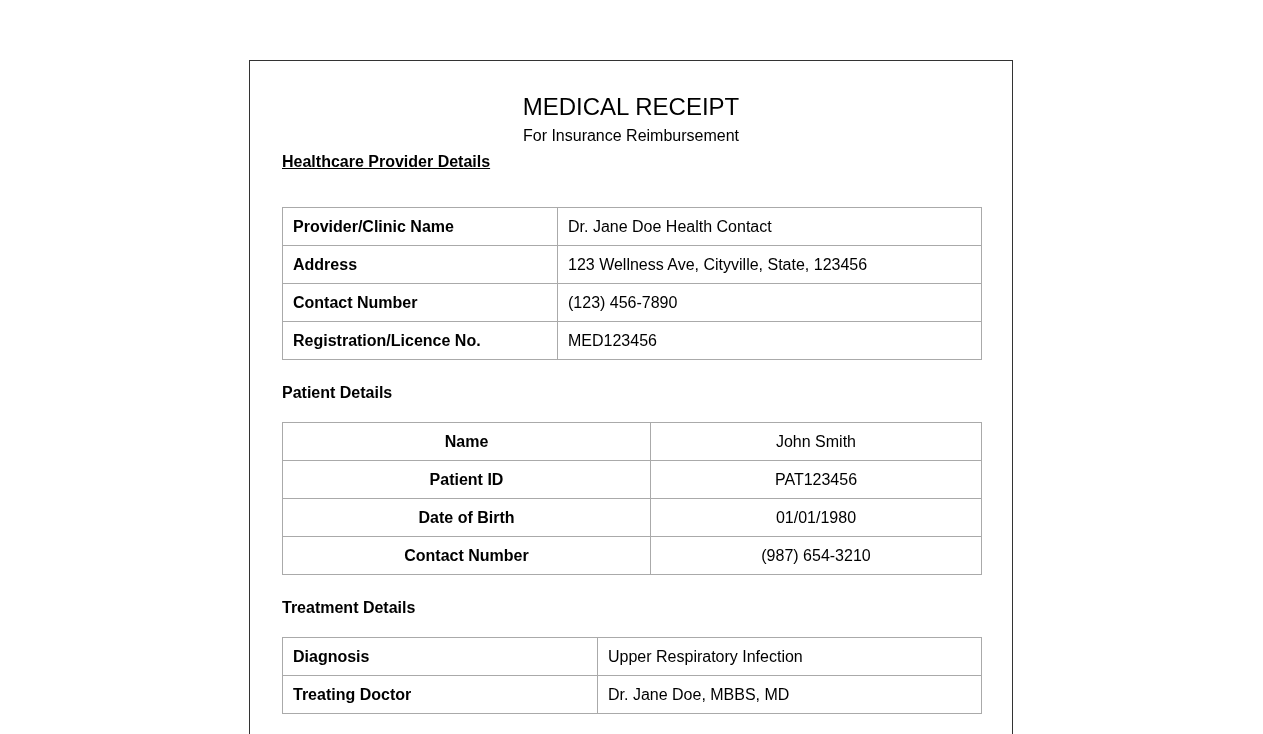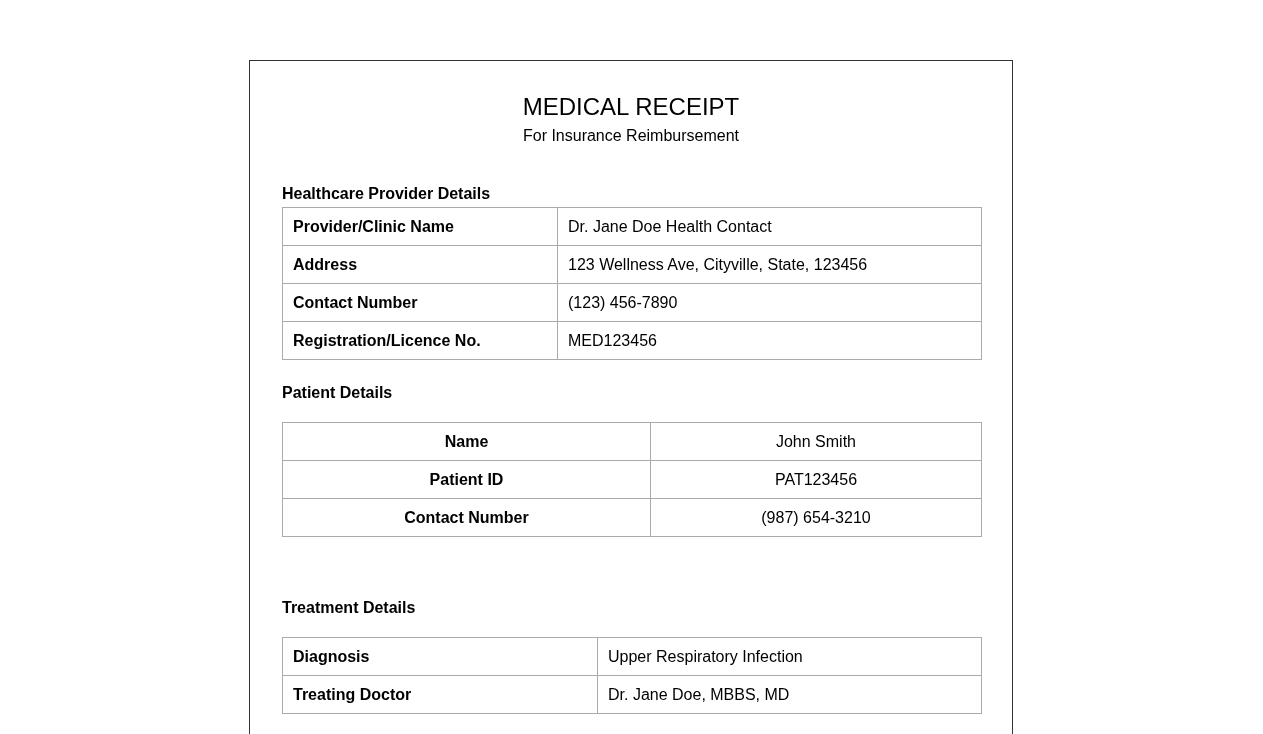--- a/index.html
+++ b/index.html
@@ -16,21 +16,21 @@
   td { border: 1px solid #aaa; height: 38px; padding: 0 10px; font-size: 16px; box-sizing: border-box; }
   td.label { font-weight: bold; }
 </style>
 </head>
 <body>
 
 <div class="page">
   <div class="title">MEDICAL RECEIPT</div>
   <div class="subtitle">For Insurance Reimbursement</div>
 
-  <div class="section-title" style="top:124px;">Healthcare Provider Details</div>
+  <div class="section-title" style="top:92px;text-decoration:underline;">Healthcare Provider Details</div>
   <table style="top:146px;">
     <colgroup>
         <col style="width:275px">
         <col>
       </colgroup>
     <tbody>
         <tr>
       <td class="label">Provider/Clinic Name</td>
       <td>Dr. Jane Doe Health Contact</td>
     </tr>
@@ -58,20 +58,24 @@
     <tbody>
         <tr>
       <td class="label">Name</td>
       <td>John Smith</td>
     </tr>
     <tr>
       <td class="label">Patient ID</td>
       <td>PAT123456</td>
     </tr>
     <tr>
+      <td class="label">Date of Birth</td>
+      <td>01/01/1980</td>
+    </tr>
+    <tr>
       <td class="label">Contact Number</td>
       <td>(987) 654-3210</td>
     </tr>
   </tbody>
     </table>
 
   <div class="section-title" style="top:538px;">Treatment Details</div>
   <table style="top:576px;">
     <colgroup>
         <col style="width:315px">

